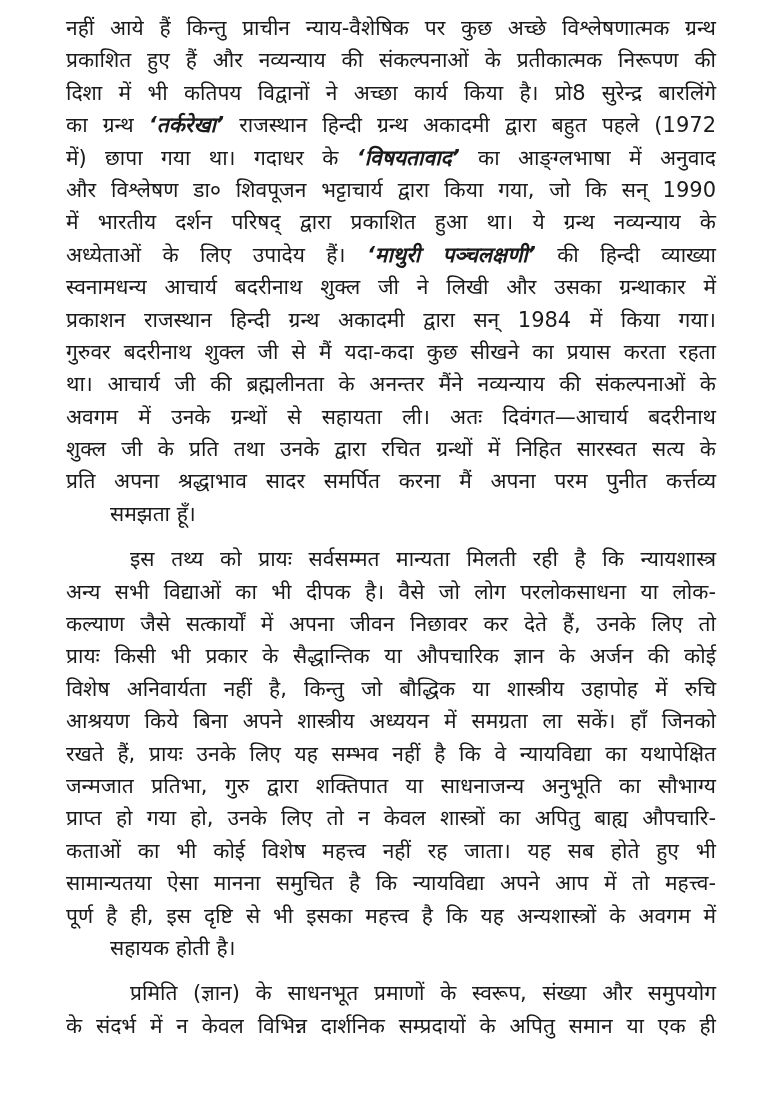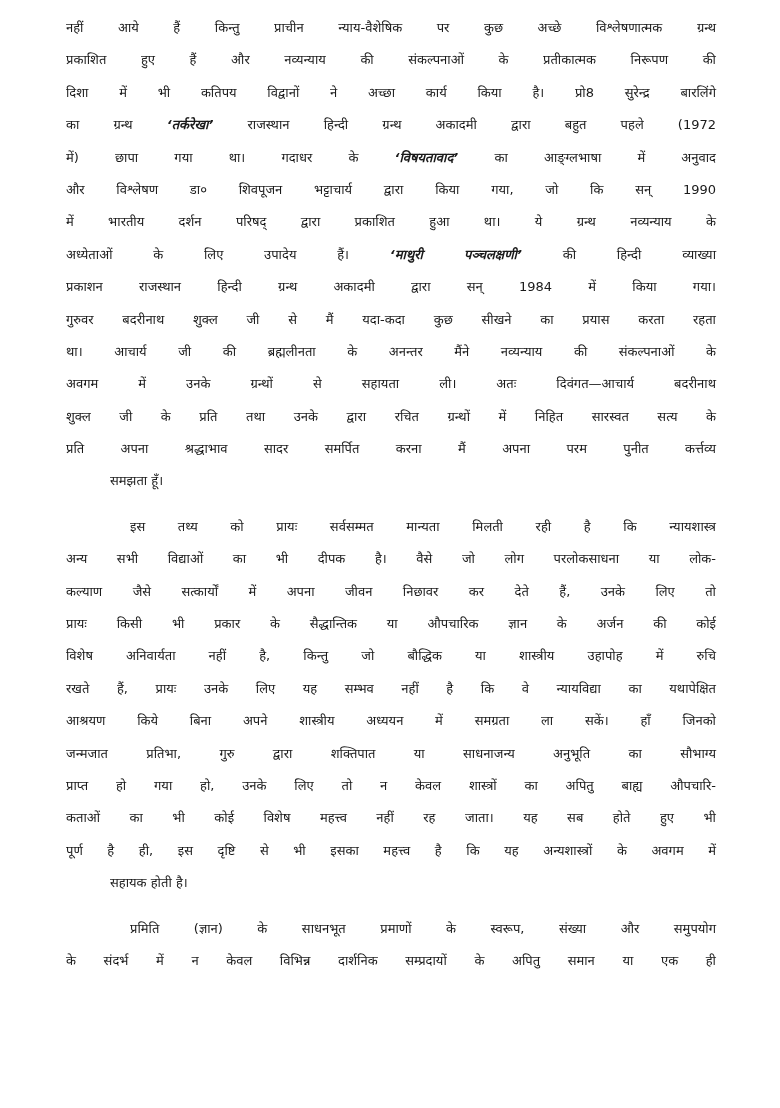--- a/index.html
+++ b/index.html
@@ -21,21 +21,21 @@
       top: 12px;
       width: 650px;
     }
     .para {
       margin: 0;
     }
     .line {
       display: block;
       height: 32.4px;
       line-height: 32.4px;
-      font-size: 13px;
+      font-size: 21px;
       white-space: nowrap;
       text-align: justify;
       text-align-last: justify;
       letter-spacing: 0px;
     }
     .line.last {
       text-align-last: left;
       margin-left: 44px;
     }
     .indent {
@@ -56,42 +56,44 @@
 
   <div class="para">
     <span class="line">नहीं आये हैं किन्तु प्राचीन न्याय-वैशेषिक पर कुछ अच्छे विश्लेषणात्मक ग्रन्थ</span>
     <span class="line">प्रकाशित हुए हैं और नव्यन्याय की संकल्पनाओं के प्रतीकात्मक निरूपण की</span>
     <span class="line">दिशा में भी कतिपय विद्वानों ने अच्छा कार्य किया है। प्रो8 सुरेन्द्र बारलिंगे</span>
     <span class="line">का ग्रन्थ <span class="bold">‘तर्करेखा’</span> राजस्थान हिन्दी ग्रन्थ अकादमी द्वारा बहुत पहले (1972</span>
     <span class="line">में) छापा गया था। गदाधर के <span class="bold">‘विषयतावाद’</span> का आङ्ग्लभाषा में अनुवाद</span>
     <span class="line">और विश्लेषण डा० शिवपूजन भट्टाचार्य द्वारा किया गया, जो कि सन् 1990</span>
     <span class="line">में भारतीय दर्शन परिषद् द्वारा प्रकाशित हुआ था। ये ग्रन्थ नव्यन्याय के</span>
     <span class="line">अध्येताओं के लिए उपादेय हैं। <span class="bold">‘माथुरी पञ्चलक्षणी’</span> की हिन्दी व्याख्या</span>
+    <span class="line">स्वनामधन्य आचार्य बदरीनाथ शुक्ल जी ने लिखी और उसका ग्रन्थाकार में</span>
     <span class="line">प्रकाशन राजस्थान हिन्दी ग्रन्थ अकादमी द्वारा सन् 1984 में किया गया।</span>
     <span class="line">गुरुवर बदरीनाथ शुक्ल जी से मैं यदा-कदा कुछ सीखने का प्रयास करता रहता</span>
     <span class="line">था। आचार्य जी की ब्रह्मलीनता के अनन्तर मैंने नव्यन्याय की संकल्पनाओं के</span>
     <span class="line">अवगम में उनके ग्रन्थों से सहायता ली। अतः दिवंगत—आचार्य बदरीनाथ</span>
     <span class="line">शुक्ल जी के प्रति तथा उनके द्वारा रचित ग्रन्थों में निहित सारस्वत सत्य के</span>
     <span class="line">प्रति अपना श्रद्धाभाव सादर समर्पित करना मैं अपना परम पुनीत कर्त्तव्य</span>
     <span class="line last">समझता हूँ।</span>
   </div>
 
   <div class="gap"></div>
 
   <div class="para">
     <span class="line indent">इस तथ्य को प्रायः सर्वसम्मत मान्यता मिलती रही है कि न्यायशास्त्र</span>
     <span class="line">अन्य सभी विद्याओं का भी दीपक है। वैसे जो लोग परलोकसाधना या लोक-</span>
     <span class="line">कल्याण जैसे सत्कार्यों में अपना जीवन निछावर कर देते हैं, उनके लिए तो</span>
     <span class="line">प्रायः किसी भी प्रकार के सैद्धान्तिक या औपचारिक ज्ञान के अर्जन की कोई</span>
     <span class="line">विशेष अनिवार्यता नहीं है, किन्तु जो बौद्धिक या शास्त्रीय उहापोह में रुचि</span>
+    <span class="line">आश्रयण किये बिना अपने शास्त्रीय अध्ययन में समग्रता ला सकें। हाँ जिनको</span>
     <span class="line">रखते हैं, प्रायः उनके लिए यह सम्भव नहीं है कि वे न्यायविद्या का यथापेक्षित</span>
-    <span class="line">आश्रयण किये बिना अपने शास्त्रीय अध्ययन में समग्रता ला सकें। हाँ जिनको</span>
     <span class="line">जन्मजात प्रतिभा, गुरु द्वारा शक्तिपात या साधनाजन्य अनुभूति का सौभाग्य</span>
     <span class="line">प्राप्त हो गया हो, उनके लिए तो न केवल शास्त्रों का अपितु बाह्य औपचारि-</span>
     <span class="line">कताओं का भी कोई विशेष महत्त्व नहीं रह जाता। यह सब होते हुए भी</span>
+    <span class="line">सामान्यतया ऐसा मानना समुचित है कि न्यायविद्या अपने आप में तो महत्त्व-</span>
     <span class="line">पूर्ण है ही, इस दृष्टि से भी इसका महत्त्व है कि यह अन्यशास्त्रों के अवगम में</span>
     <span class="line last">सहायक होती है।</span>
   </div>
 
   <div class="gap"></div>
 
   <div class="para">
     <span class="line indent">प्रमिति (ज्ञान) के साधनभूत प्रमाणों के स्वरूप, संख्या और समुपयोग</span>
     <span class="line">के संदर्भ में न केवल विभिन्न दार्शनिक सम्प्रदायों के अपितु समान या एक ही</span>
   </div>

